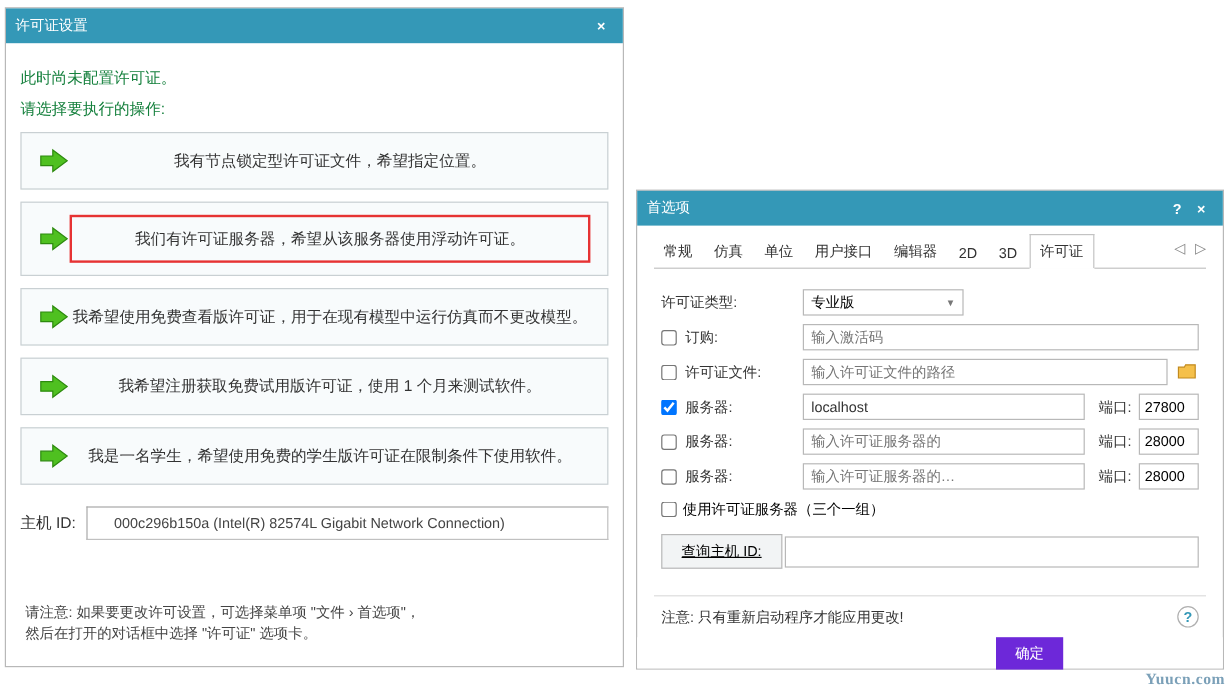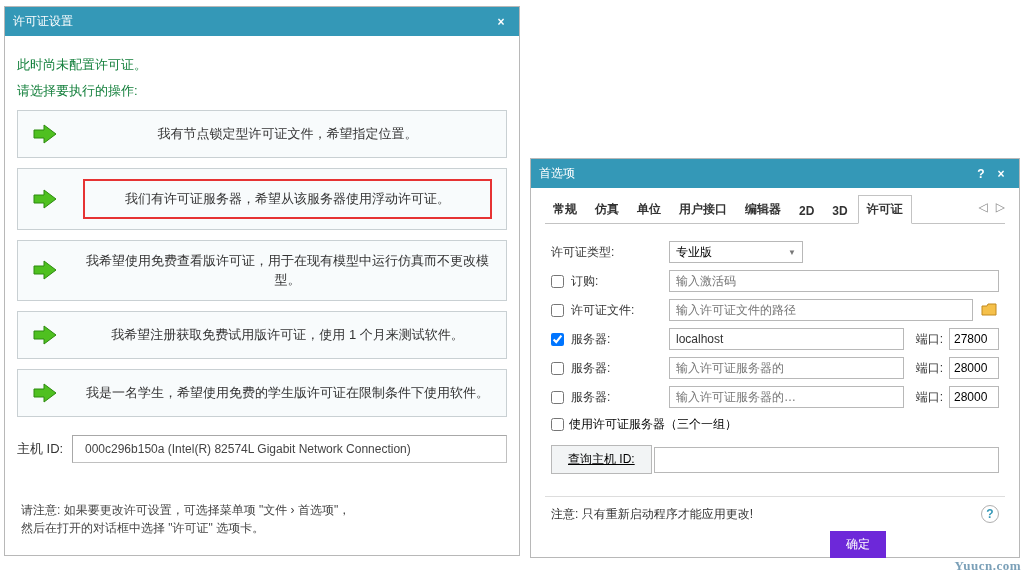--- a/index.html
+++ b/index.html
@@ -6,34 +6,34 @@
 body { margin: 0; background: #fff; width: 1027px; height: 580px; position: relative; font-size: 12px; }
 
 .window { position: absolute; border: 1px solid #b8b8b8; background: #fff; display: flex; flex-direction: column; }
 .titlebar { background: #3498b7; color: #fff; padding: 6px 8px; display: flex; align-items: center; font-size: 12px; }
 .titlebar .ttext { flex: 1; }
 .tb-btn { color: #fff; font-weight: bold; width: 20px; text-align: center; cursor: pointer; }
 
 .win1 { left: 4px; top: 6px; width: 516px; height: 550px; }
 .win1 .body { padding: 12px 12px; }
 .win1 p { margin: 8px 0; color: #15803d; font-size: 13px; }
-.opt { border: 1.5px solid #c9d0d3; background: #f8fbfc; margin: 10px 0; display: flex; align-items: center; padding: 10px 14px; min-height: 48px; cursor: pointer; gap: 25px; }
+.opt { border: 1.5px solid #c9d0d3; background: #f8fbfc; margin: 10px 0; display: flex; align-items: center; padding: 10px 14px; min-height: 48px; cursor: pointer; }
 .opt .arrow { width: 26px; height: 22px; flex-shrink: 0; }
 .opt .arrow svg { width: 26px; height: 22px; }
 .opt span.txt { flex: 1; text-align: center; font-size: 13px; color: #333; line-height: 1.5; }
 .opt span.redbox { border: 2px solid #e63333; padding: 8px 10px; }
 .hostrow { display: flex; align-items: center; margin-top: 18px; }
 .hostrow label { width: 55px; font-size: 13px; color: #333; }
-.hostrow .field { flex: 1; border: 1px solid #c0c0c0; border-top-color:#a8a8a8; border-left-color:#a8a8a8; padding: 6px 12px; background: #fff; font-size: 12px; color: #444; }
+.hostrow .field { flex: 1; border: 1px solid #c0c0c0; border-top-color:#a8a8a8; border-left-color:#a8a8a8; padding: 6px 22px; background: #fff; font-size: 12px; color: #444; }
 .note { position: absolute; left: 16px; bottom: 18px; font-size: 12px; color: #444; line-height: 1.5; }
 
 .win2 { left: 530px; top: 158px; width: 490px; height: 400px; }
 .win2 .body { padding: 8px 14px 0 14px; position: relative; flex: 1; display: flex; flex-direction: column; }
 .tabs { display: flex; border-bottom: 1px solid #c3c3c3; align-items: flex-end; height: 28px; position: relative; }
-.tab { padding: 5px 8px; font-size: 12px; color: #333; cursor: pointer; margin-right: 2px; font-weight: bold; }
+.tab { padding: 5px 8px; font-size: 12px; color: #333; cursor: pointer; margin-right: 2px; }
 .tab.active { border: 1px solid #c3c3c3; border-bottom: 1px solid #fff; background: #fff; position: relative; top: 1px; margin-top: 23px; }
 .tab-arrows { position: absolute; right: 0; top: 4px; display: flex; gap: 8px; color: #888; }
 .tab-arrows span { cursor: pointer; }
 
 .form { padding: 10px 6px; }
 .row { display: flex; align-items: center; margin: 7px 0; }
 .row .lbl { display: flex; align-items: center; width: 118px; font-size: 12px; color: #333; gap: 4px; }
 .row .lbl input[type=checkbox] { margin: 0 3px 0 0; }
 .row .input { flex: 1; border: 1px solid #b8b8b8; padding: 3px 6px; font-size: 12px; height: 22px; background: #fff; color: #333; }
 .row .input.ph { color: #9aa; }

